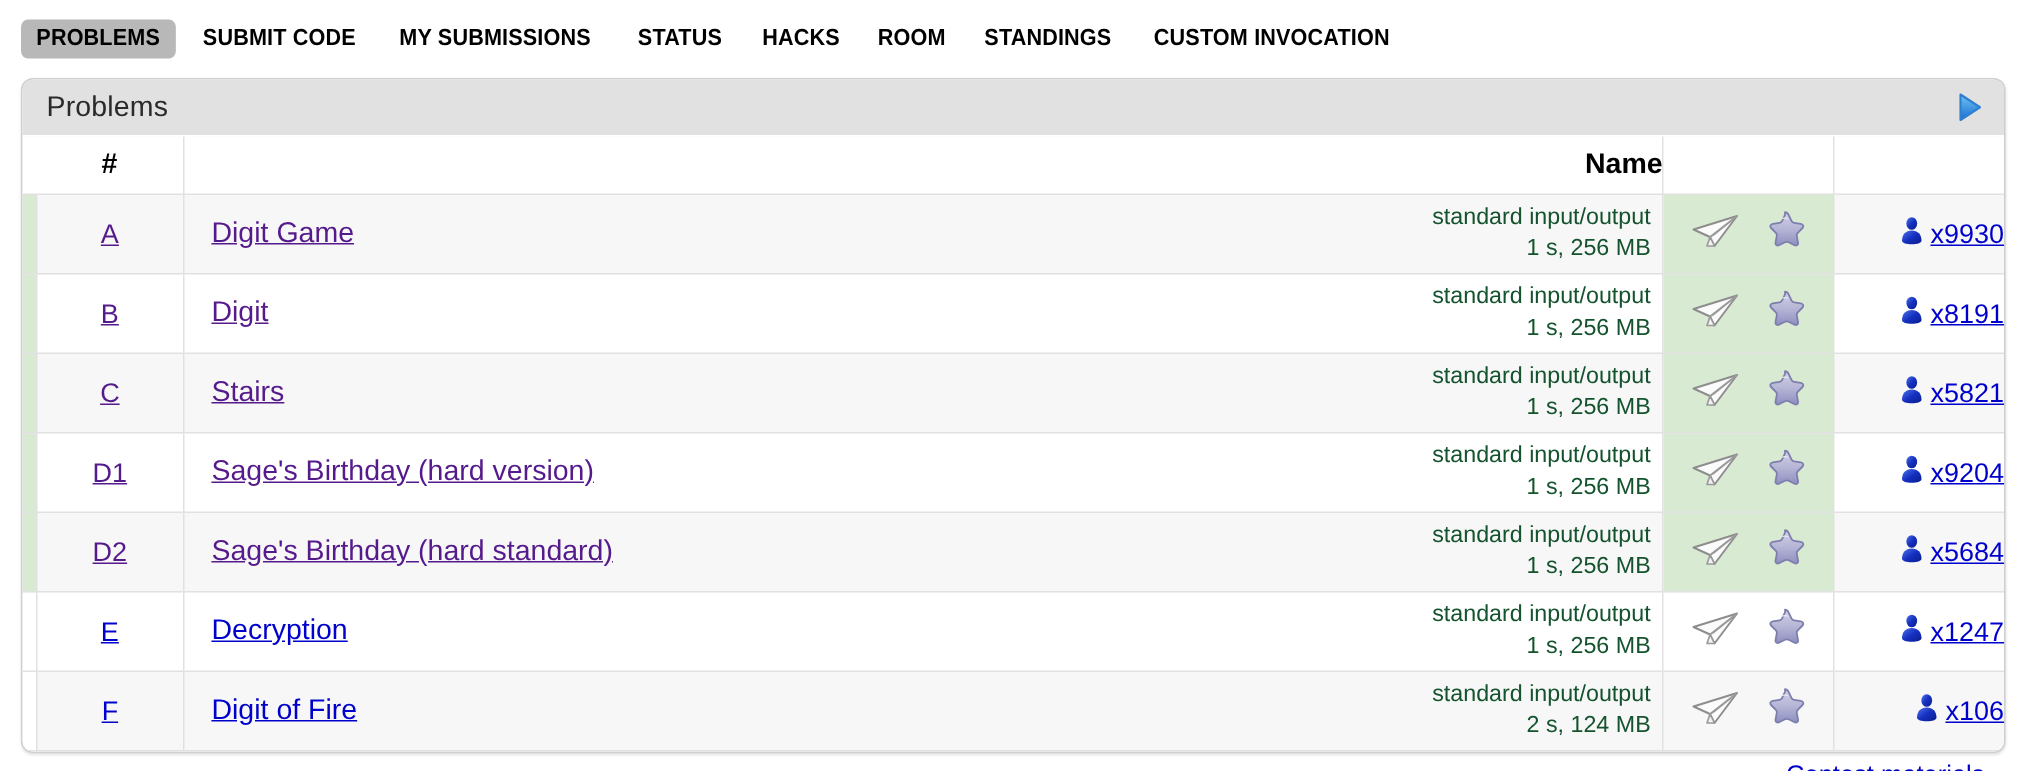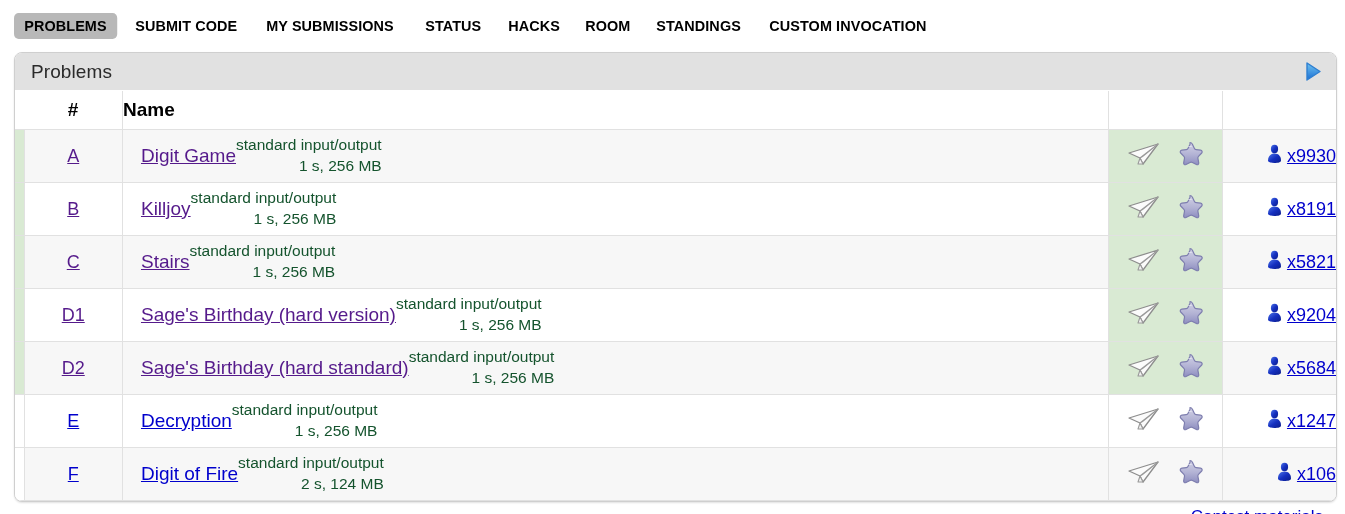--- a/index.html
+++ b/index.html
@@ -90,21 +90,21 @@
   table.problems td:last-child { border-right: none; }
 
   thead th {
     background: #ffffff;
     height: 38px;
     font-size: 19px;
     font-weight: bold;
     color: #000000;
   }
   th.col-index { text-align: center; }
-  th.col-name  { text-align: left; }
+  th.col-name  { text-align: right; }
 
   
   col.c-accent { width: 9px; }
   col.c-index  { width: 98px; }
   col.c-name   { width: 982px; }
   col.c-icons  { width: 113px; }
   col.c-solved { width: 113px; }
 
   tbody tr { height: 52px; }
   tbody tr.odd  td.plain { background: #f7f7f7; }
@@ -139,20 +139,21 @@
     text-decoration: underline;
     margin-left: 4px;
     vertical-align: middle;
   }
   .person-ico { display: inline-block; vertical-align: middle; }
 
   
   .name-row {
     display: flex;
     align-items: center;
+    justify-content: space-between;
     height: 52px;
   }
   .name-left { padding-left: 18px; font-size: 19px; }
   .name-right {
     text-align: right;
     padding-right: 8px;
     color: #14532d;
     font-size: 15.5px;
     line-height: 1.33;
   }
@@ -258,21 +259,21 @@
                 </defs>
                 <ellipse cx="8.5" cy="5" rx="3.6" ry="4.2" fill="url(#gper)"></ellipse>
                 <path d="M8.5 9.6 C12.6 9.6 15 12.4 15 16.4 C15 18.2 12 18.9 8.5 18.9 C5 18.9 2 18.2 2 16.4 C2 12.4 4.4 9.6 8.5 9.6 Z" fill="url(#gper)"></path>
               </svg></span><a href="#">x9930</a></td>
         </tr>
         <tr class="even solved visited">
           <td class="accent"></td>
           <td class="idx plain"><a class="prob-link" href="#">B</a></td>
           <td class="plain">
             <div class="name-row">
-              <div class="name-left"><a class="prob-link" href="#">Killjoy</a></div>
+              <div class="name-left"><a class="prob-link" href="#">Digit</a></div>
               <div class="name-right">
                 <div>standard input/output</div>
                 <div>1 s, 256 MB</div>
               </div>
             </div>
           </td>
           <td class="icons plain"><span class="ico"><svg width="34" height="26" viewBox="0 0 34 26">
                 <path d="M2 12 L31 3 L16 23 L13 17 Z" fill="#fbfbfb" stroke="#8d8d8d" stroke-width="1.3" stroke-linejoin="round"></path>
                 <path d="M13 17 L31 3 L15.5 15.5 Z" fill="#e6e6e6" stroke="#9a9a9a" stroke-width="1.1" stroke-linejoin="round"></path>
                 <path d="M13 17 L11 23 L16 23 Z" fill="#f2f2f2" stroke="#9a9a9a" stroke-width="1.1" stroke-linejoin="round"></path>

